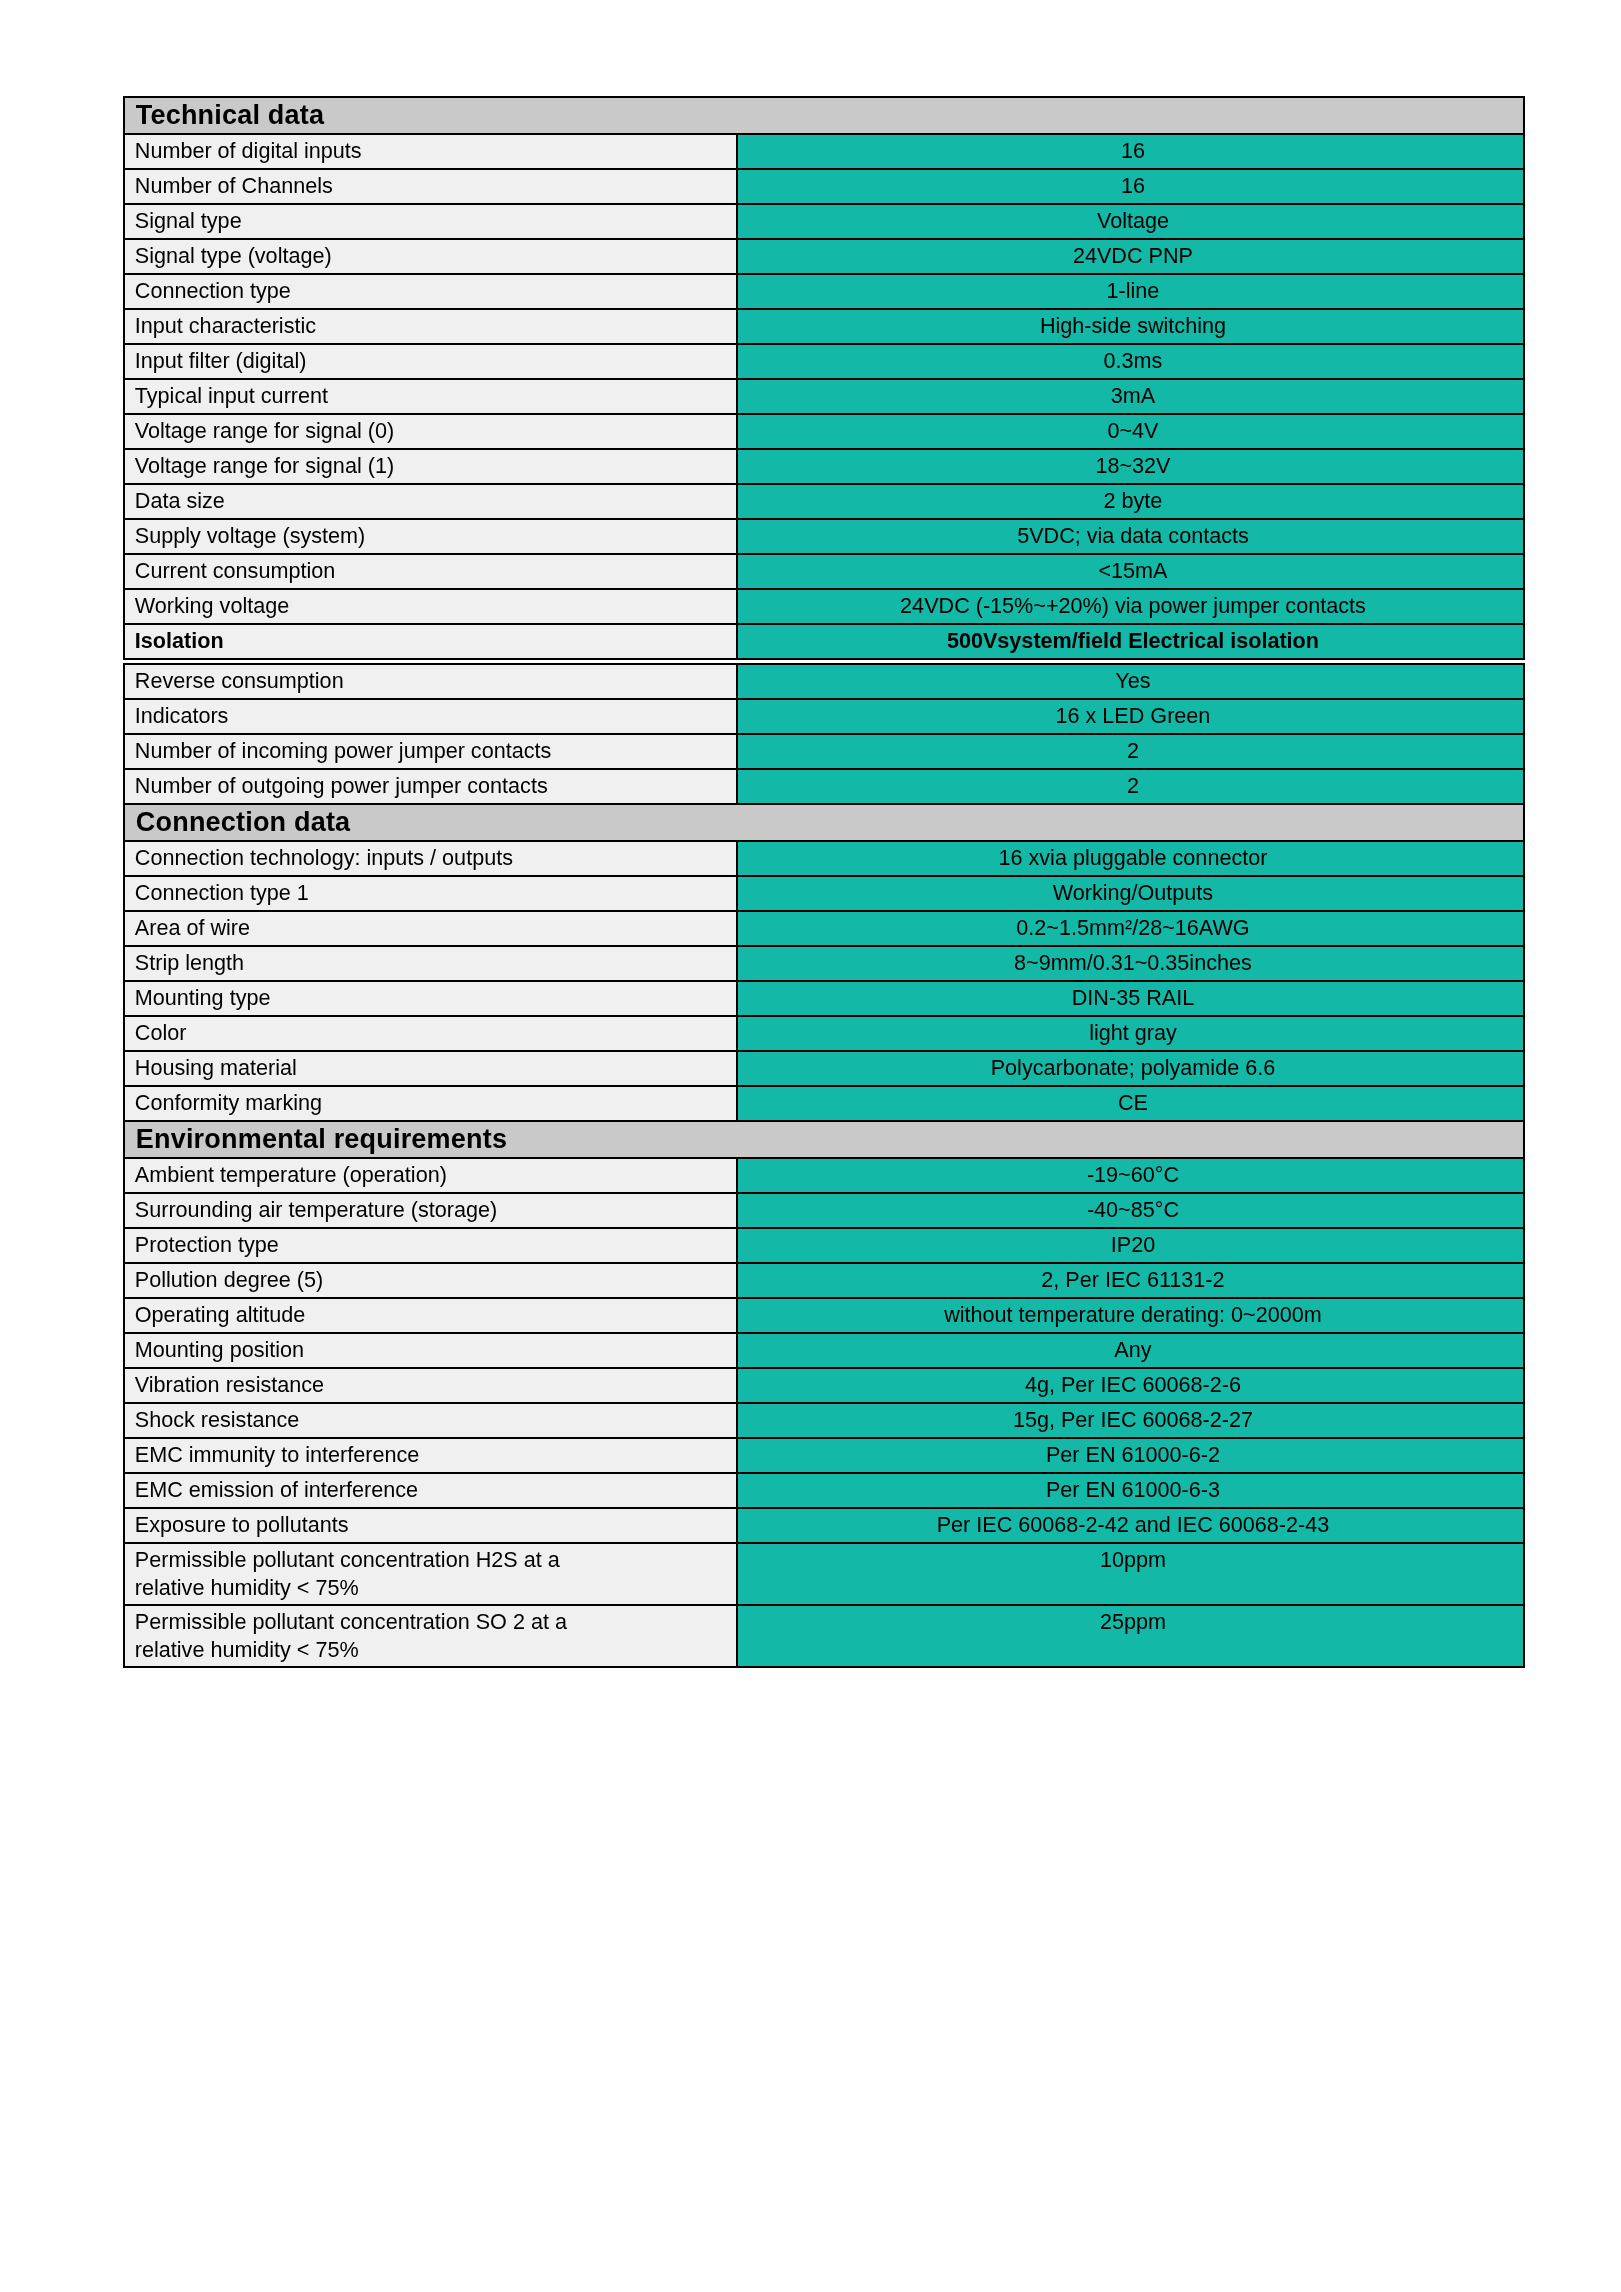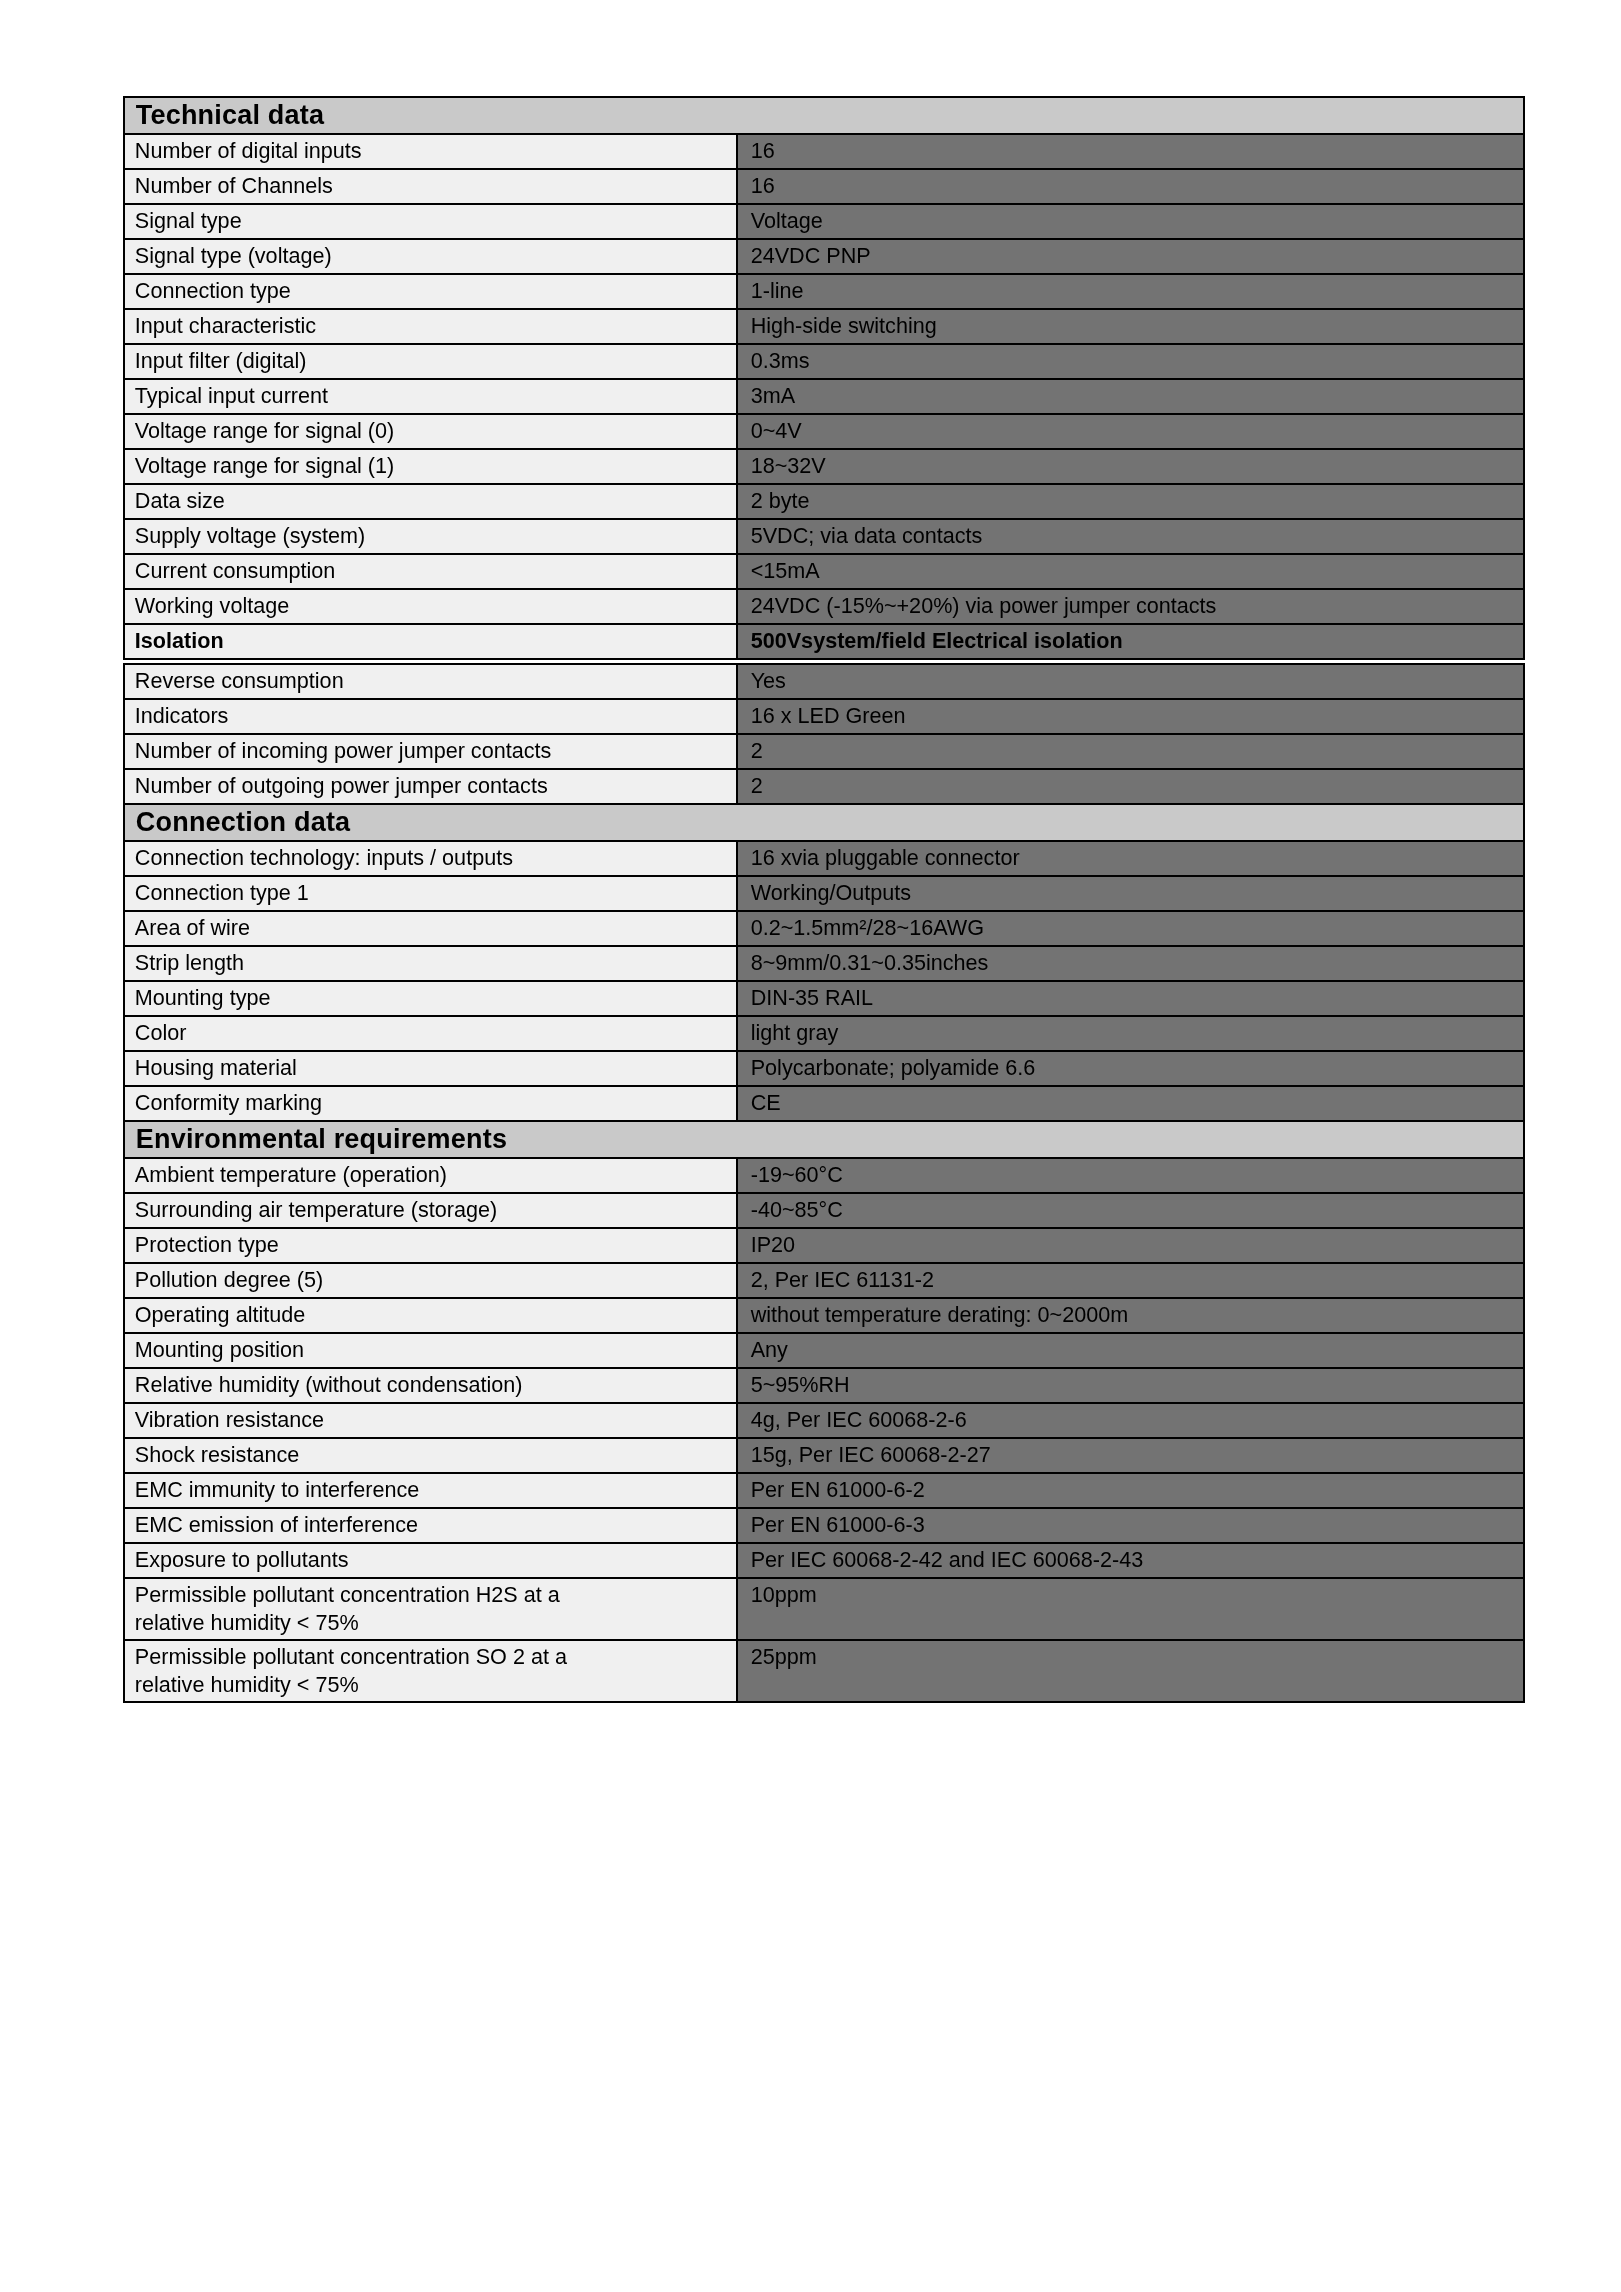--- a/index.html
+++ b/index.html
@@ -48,22 +48,23 @@
     font-size: 21.6px;
     line-height: 28px;
     height: 29px;
     padding: 2px 7.8px 2px 9.8px;
   }
   td.label-cell {
     background: #f0f0f0;
     white-space: pre-line;
   }
   td.value-cell {
-    background: #737373;
+    background: #14b8a6;
     padding-left: 12.7px !important;
+    text-align: center;
   }
   
   tr.page-split td {
     border-bottom: 7.8px double #000000;
     font-weight: bold;
   }
 </style>
 </head>
 <body>
 
@@ -209,24 +210,20 @@
         </tr>
         <tr class="data-row">
           <td class="label-cell">Operating altitude</td>
           <td class="value-cell">without temperature derating: 0~2000m</td>
         </tr>
         <tr class="data-row">
           <td class="label-cell">Mounting position</td>
           <td class="value-cell">Any</td>
         </tr>
         <tr class="data-row">
-          <td class="label-cell">Relative humidity (without condensation)</td>
-          <td class="value-cell">5~95%RH</td>
-        </tr>
-        <tr class="data-row">
           <td class="label-cell">Vibration resistance</td>
           <td class="value-cell">4g,  Per IEC 60068-2-6</td>
         </tr>
         <tr class="data-row">
           <td class="label-cell">Shock resistance</td>
           <td class="value-cell">15g,  Per IEC 60068-2-27</td>
         </tr>
         <tr class="data-row">
           <td class="label-cell">EMC immunity to interference</td>
           <td class="value-cell">Per EN 61000-6-2</td>

